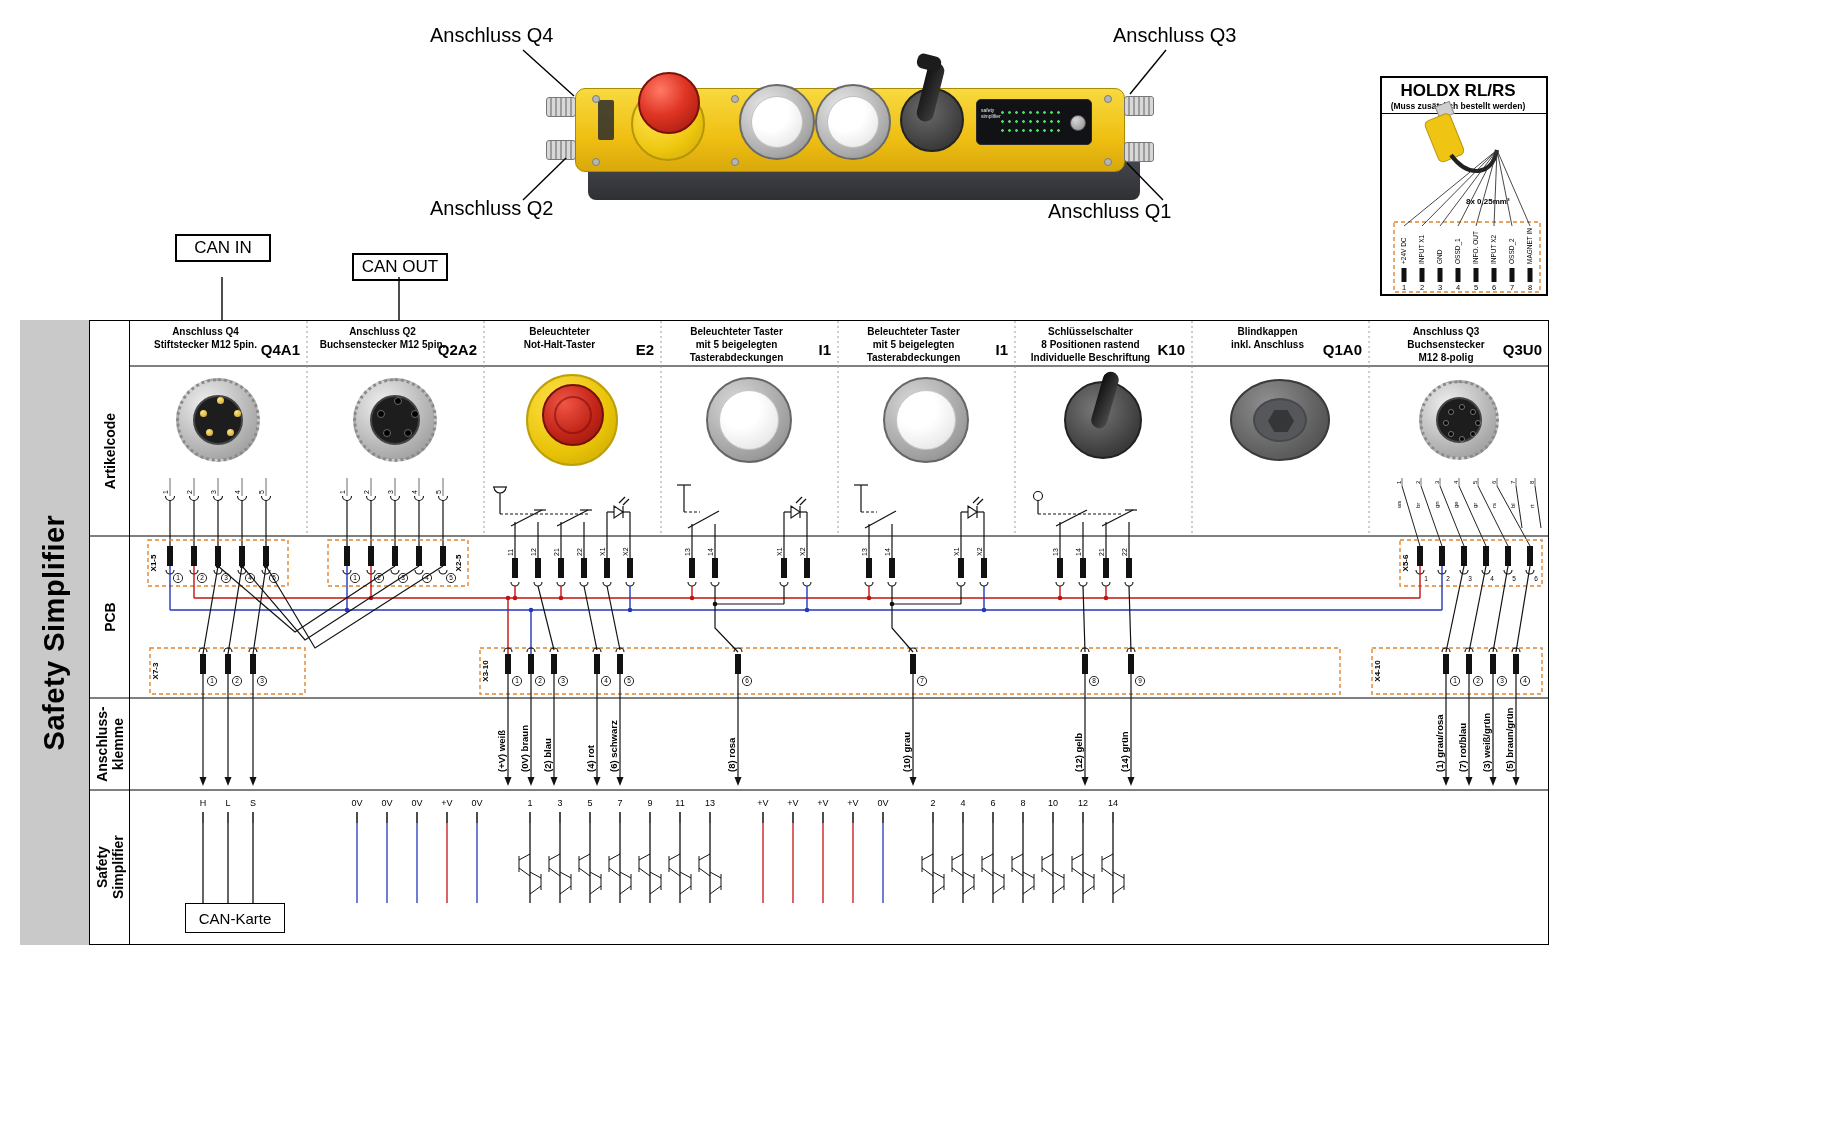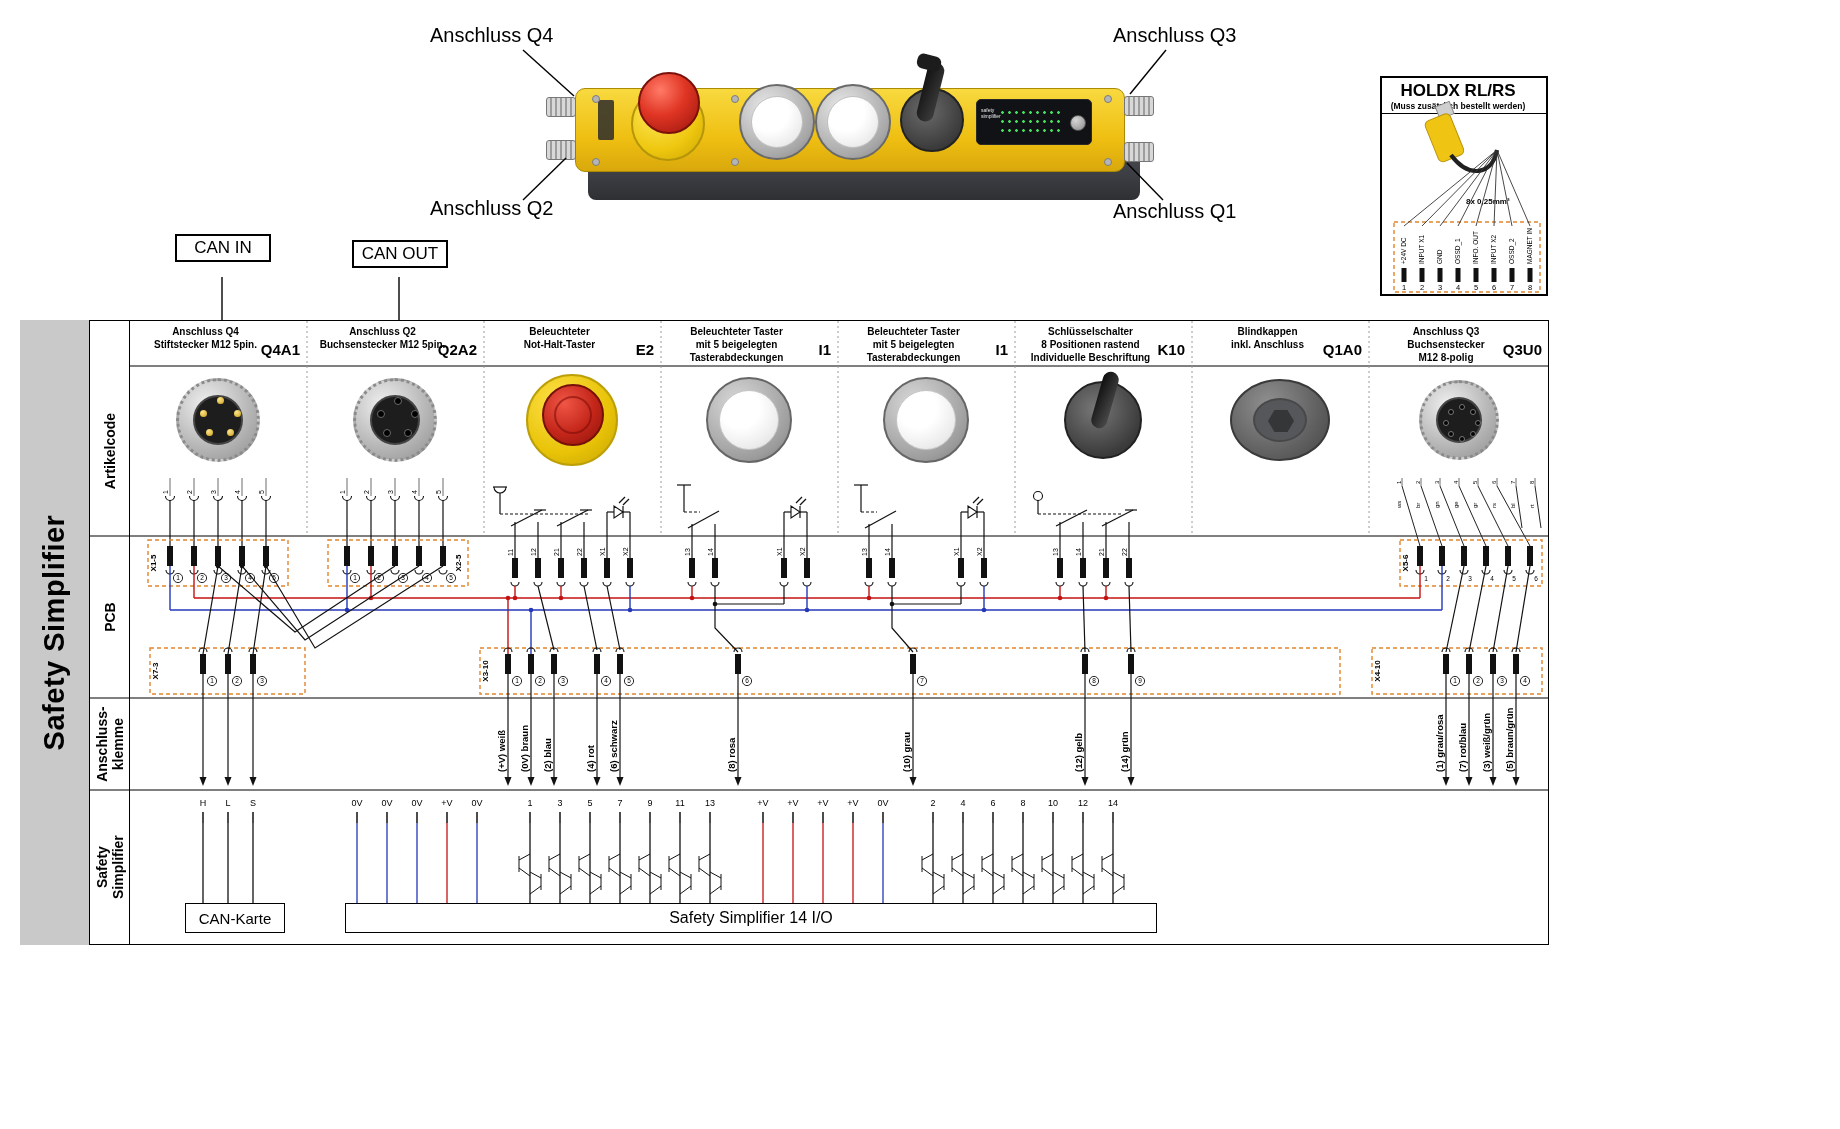--- a/index.html
+++ b/index.html
@@ -102,21 +102,21 @@
   #wires{position:absolute;left:0;top:0;z-index:9;pointer-events:none;}
 </style>
 </head>
 <body>
 
 <div id="stage">
 
   <div class="ann" style="left:430px;top:24px">Anschluss Q4</div>
   <div class="ann" style="left:1113px;top:24px">Anschluss Q3</div>
   <div class="ann" style="left:430px;top:197px">Anschluss Q2</div>
-  <div class="ann" style="left:1113px;top:200px">Anschluss Q1</div>
+  <div class="ann" style="left:1048px;top:200px">Anschluss Q1</div>
 
   <div class="dev-base"></div>
   <div class="dev-body"></div>
   <div class="m12con" style="left:546px;top:97px"></div>
   <div class="m12con" style="left:546px;top:140px"></div>
   <div class="m12con" style="left:1124px;top:96px"></div>
   <div class="m12con" style="left:1124px;top:142px"></div>
   <div class="logo-sq"></div>
   <div class="es-dev-base"></div>
   <div class="es-dev-red"></div>
@@ -144,21 +144,21 @@
 
   <div id="holdx">
     <div class="hx-head">
       <div class="hx-title">HOLDX RL/RS</div>
       <div class="hx-sub">(Muss zusätzlich bestellt werden)</div>
     </div>
     <div class="hx-note">8x 0,25mm²</div>
   </div>
 
   <div class="canb" style="left:175px;top:234px">CAN IN</div>
-  <div class="canb" style="left:352px;top:240px">CAN OUT</div>
+  <div class="canb" style="left:352px;top:253px">CAN OUT</div>
 
   <div id="tbl-border"></div>
   <div id="sidebar">
     <span>Safety Simplifier</span>
   </div>
   <div id="rowlab-col"></div>
   <div class="rlab" style="top:366px;height:170px">
       <span>Artikelcode</span>
     </div>
   <div class="rlab" style="top:536px;height:162px">
@@ -271,21 +271,20 @@
       <span class="fh8" style="left:37px;top:53px"></span>
       <span class="fh8" style="left:26px;top:48px"></span>
       <span class="fh8" style="left:21px;top:37px"></span>
       <span class="fh8" style="left:26px;top:26px"></span>
       <span class="fh8" style="left:37px;top:21px"></span>
       <span class="fh8" style="left:48px;top:26px"></span>
     </div>
   </div>
 
   <div class="wbox" style="left:185px;top:903px;width:100px;height:30px;font-size:15px">CAN-Karte</div>
-  <div class="wbox" style="left:345px;top:903px;width:812px;height:30px;font-size:16px">Safety Simplifier 14 I/O</div>
 
   <svg id="wires" width="1840" height="1129" viewBox="0 0 1840 1129">
       <line x1="130" y1="366" x2="1549" y2="366" stroke="#000" stroke-width="1"></line>
       <line x1="90" y1="536" x2="1549" y2="536" stroke="#000" stroke-width="1"></line>
       <line x1="90" y1="698" x2="1549" y2="698" stroke="#000" stroke-width="1"></line>
       <line x1="90" y1="790" x2="1549" y2="790" stroke="#000" stroke-width="1"></line>
       <line x1="307" y1="321" x2="307" y2="536" stroke="#9a9a9a" stroke-width="1" stroke-dasharray="2,3"></line>
       <line x1="484" y1="321" x2="484" y2="536" stroke="#9a9a9a" stroke-width="1" stroke-dasharray="2,3"></line>
       <line x1="661" y1="321" x2="661" y2="536" stroke="#9a9a9a" stroke-width="1" stroke-dasharray="2,3"></line>
       <line x1="838" y1="321" x2="838" y2="536" stroke="#9a9a9a" stroke-width="1" stroke-dasharray="2,3"></line>

